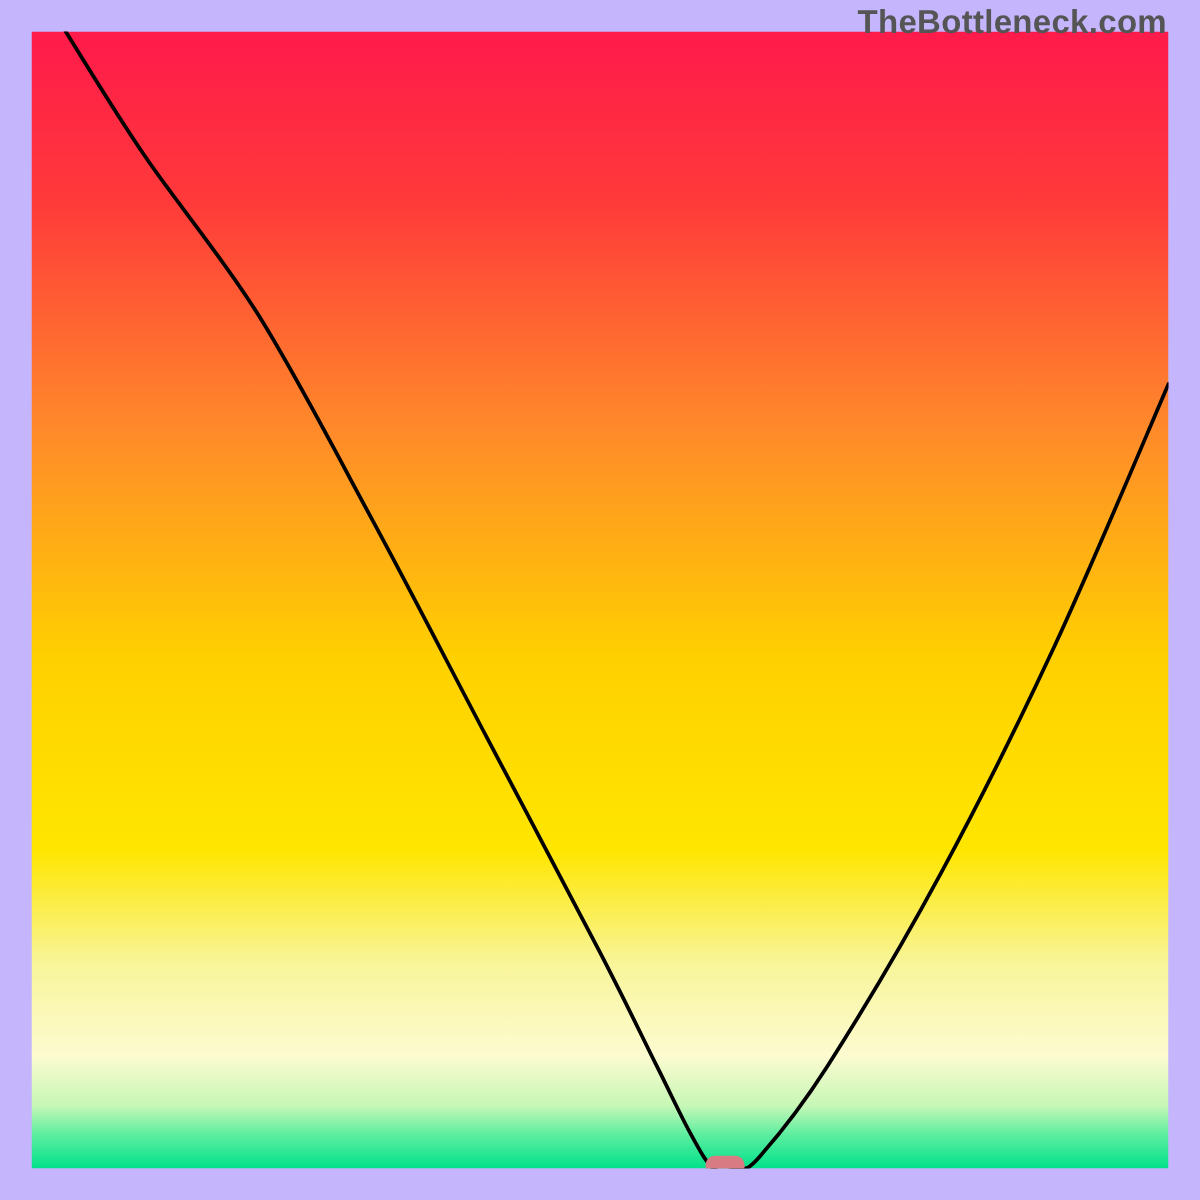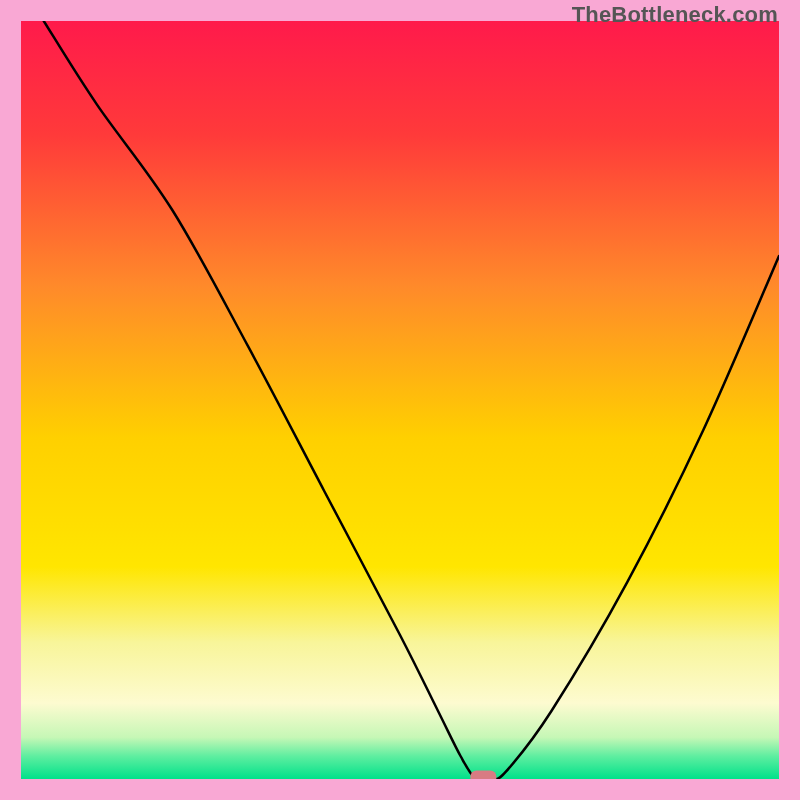--- a/index.html
+++ b/index.html
@@ -9,21 +9,21 @@
     height: 800px;
     background: #000;
     overflow: hidden;
   }
   .frame {
     position: absolute;
     top: 0;
     left: 0;
     width: 800px;
     height: 800px;
-    background: #f9a8d4;
+    background: #c4b5fd;
   }
   .plot-area {
     position: absolute;
     left: 21px;
     top: 21px;
     width: 758px;
     height: 758px;
   }
   .watermark {
     position: absolute;

